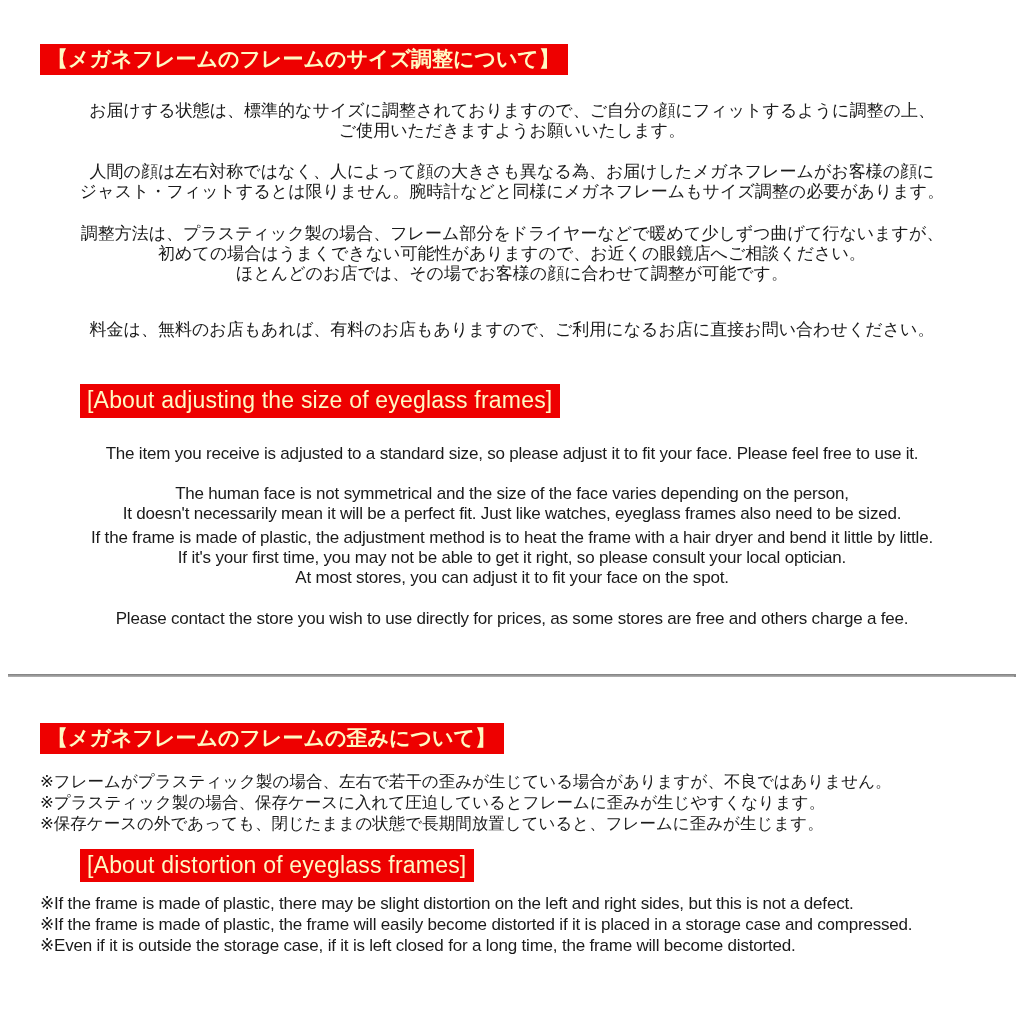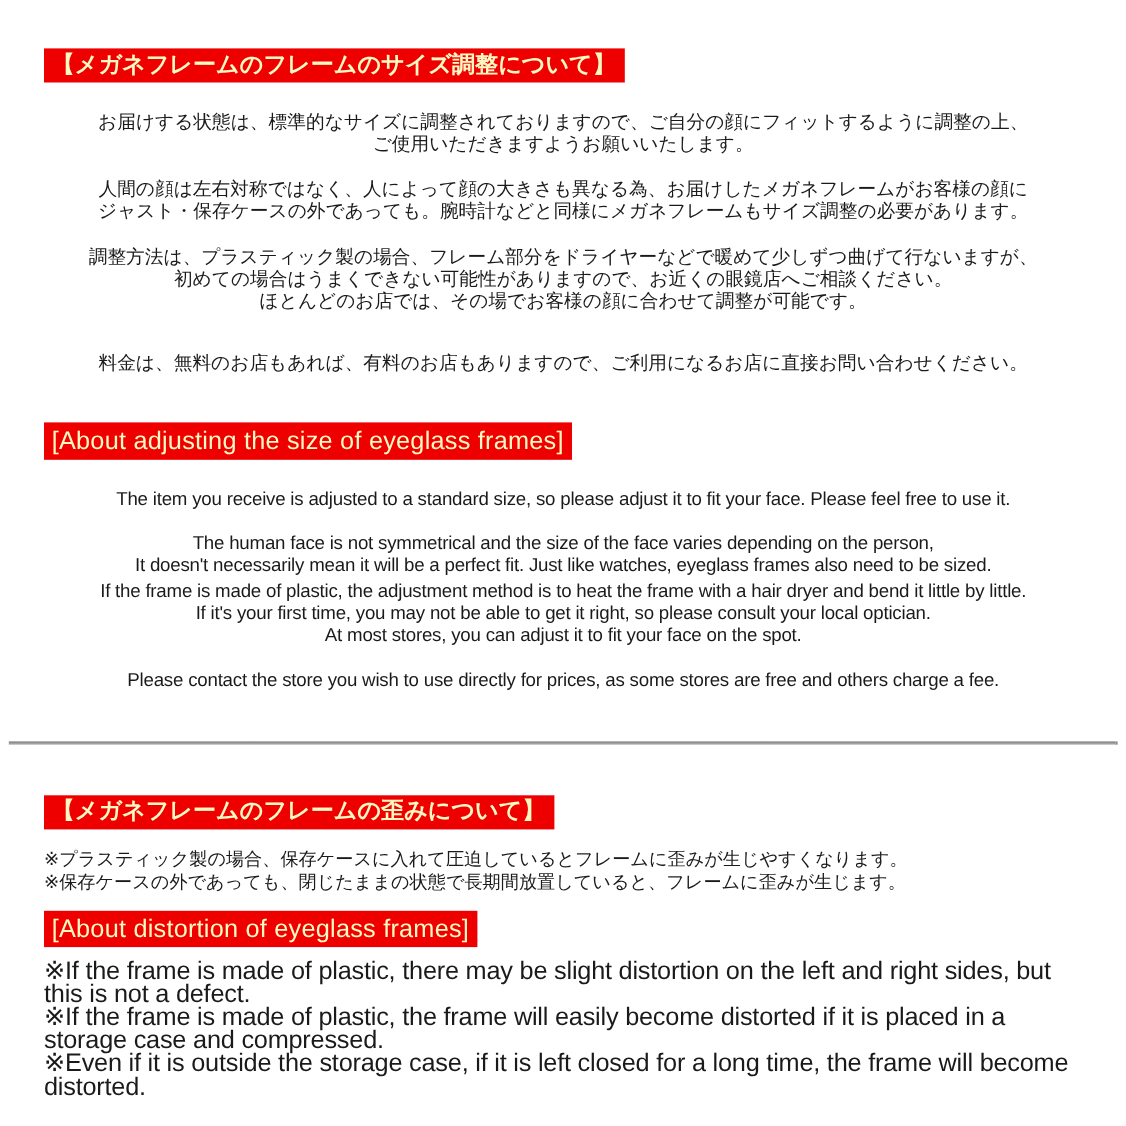--- a/index.html
+++ b/index.html
@@ -17,25 +17,25 @@
   .content{padding:0 40px;}
   .red-heading{
     display:table;
     background:var(--red);
     color:#fef9c3;
     line-height:1.15;
     padding:3px 8px 4px 7px;
     white-space:nowrap;
   }
   .red-heading.jp{font-size:21px;font-weight:bold;}
-  .red-heading.en{font-size:23px;font-weight:normal;letter-spacing:0.2px;}
+  .red-heading.en{font-size:23px;font-weight:normal;letter-spacing:0.2px;margin-left:40px;}
   .para{font-size:17px;line-height:20px;text-align:center;}
   .para.en{letter-spacing:-0.2px;}
   .notes{font-size:16.5px;line-height:21px;}
-  .notes.en{font-size:23px;letter-spacing:-0.2px;}
+  .notes.en{font-size:17px;letter-spacing:-0.2px;}
 
   #h1-size-jp{margin-top:44px;}
   #p-jp-1{margin-top:26px;}
   #p-jp-2{margin-top:21px;}
   #p-jp-3{margin-top:22px;}
   #p-jp-4{margin-top:36px;}
   #h2-size-en{margin-top:44px;}
   #p-en-1{margin-top:26px;}
   #p-en-2{margin-top:20px;}
   #p-en-3{margin-top:4px;}
@@ -60,21 +60,21 @@
   <section class="content">
     <h2 id="h1-size-jp" class="red-heading jp">【メガネフレームのフレームのサイズ調整について】</h2>
 
     <div id="p-jp-1" class="para jp">
         <div>お届けする状態は、標準的なサイズに調整されておりますので、ご自分の顔にフィットするように調整の上、</div>
         <div>ご使用いただきますようお願いいたします。</div>
       </div>
 
     <div id="p-jp-2" class="para jp">
         <div>人間の顔は左右対称ではなく、人によって顔の大きさも異なる為、お届けしたメガネフレームがお客様の顔に</div>
-        <div>ジャスト・保存ケースの外であっても。腕時計などと同様にメガネフレームもサイズ調整の必要があります。</div>
+        <div>ジャスト・フィットするとは限りません。腕時計などと同様にメガネフレームもサイズ調整の必要があります。</div>
       </div>
 
     <div id="p-jp-3" class="para jp">
         <div>調整方法は、プラスティック製の場合、フレーム部分をドライヤーなどで暖めて少しずつ曲げて行ないますが、</div>
         <div>初めての場合はうまくできない可能性がありますので、お近くの眼鏡店へご相談ください。</div>
         <div>ほとんどのお店では、その場でお客様の顔に合わせて調整が可能です。</div>
       </div>
 
     <div id="p-jp-4" class="para jp">
         <div>料金は、無料のお店もあれば、有料のお店もありますので、ご利用になるお店に直接お問い合わせください。</div>
@@ -101,20 +101,21 @@
         <div>Please contact the store you wish to use directly for prices, as some stores are free and others charge a fee.</div>
       </div>
   </section>
 
   <hr class="divider">
 
   <section class="content">
     <h2 id="h3-distortion-jp" class="red-heading jp">【メガネフレームのフレームの歪みについて】</h2>
 
     <div id="notes-jp" class="notes jp">
+        <div>※フレームがプラスティック製の場合、左右で若干の歪みが生じている場合がありますが、不良ではありません。</div>
         <div>※プラスティック製の場合、保存ケースに入れて圧迫しているとフレームに歪みが生じやすくなります。</div>
         <div>※保存ケースの外であっても、閉じたままの状態で長期間放置していると、フレームに歪みが生じます。</div>
       </div>
 
     <h2 id="h4-distortion-en" class="red-heading en">[About distortion of eyeglass frames]</h2>
 
     <div id="notes-en" class="notes en">
         <div>※If the frame is made of plastic, there may be slight distortion on the left and right sides, but this is not a defect.</div>
         <div>※If the frame is made of plastic, the frame will easily become distorted if it is placed in a storage case and compressed.</div>
         <div>※Even if it is outside the storage case, if it is left closed for a long time, the frame will become distorted.</div>

